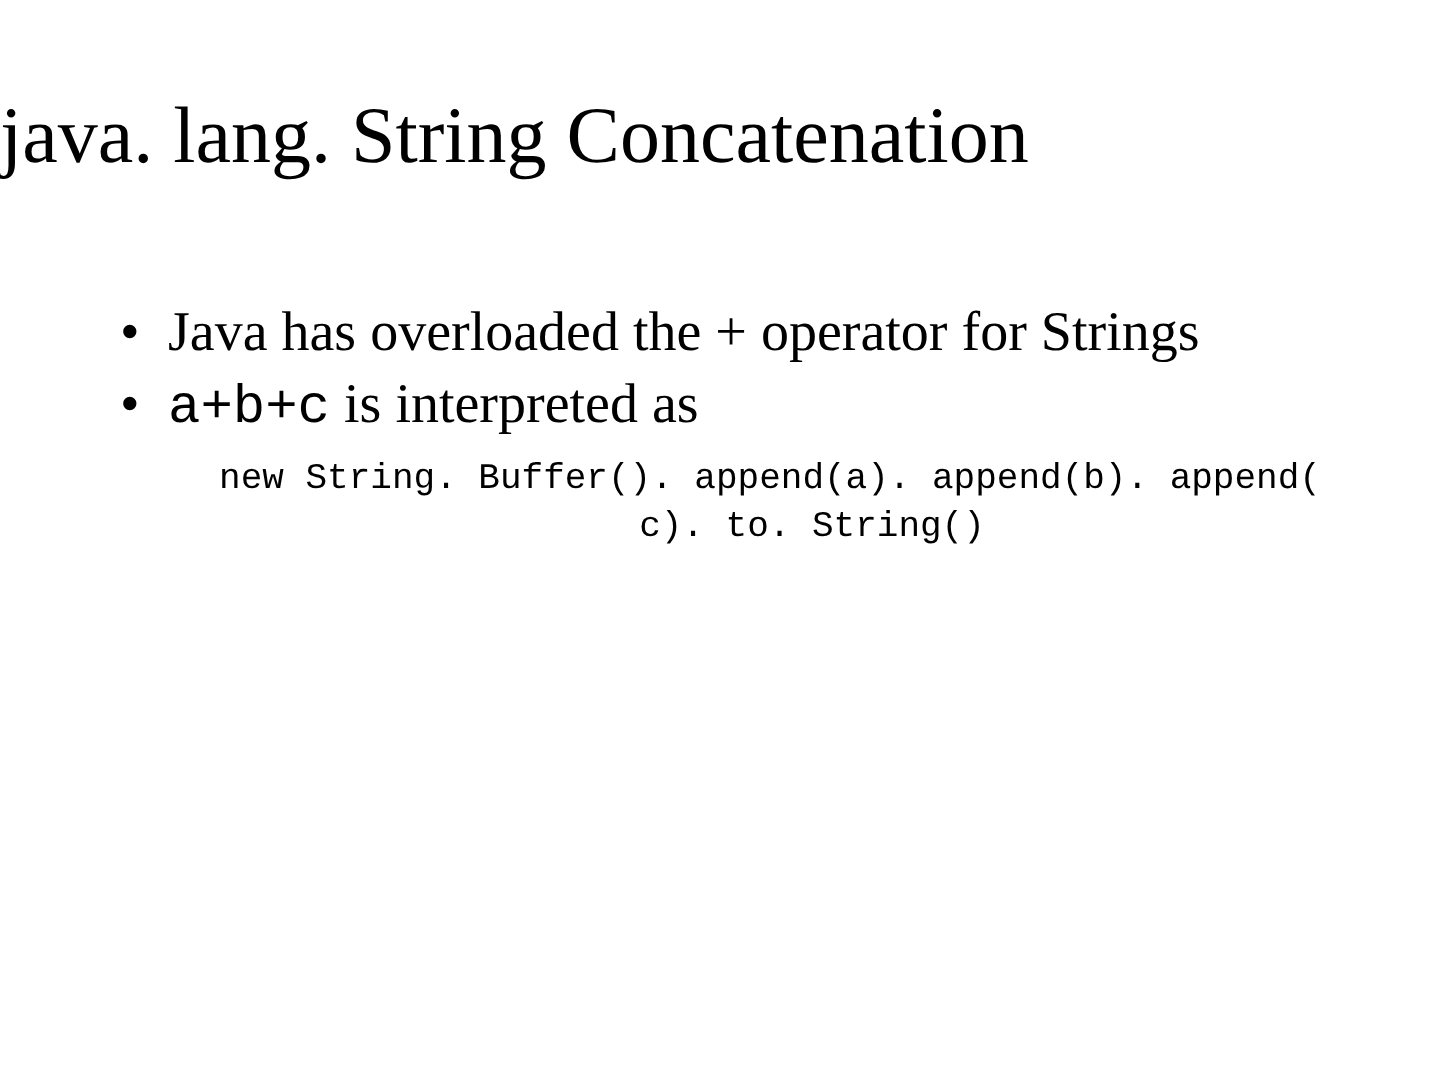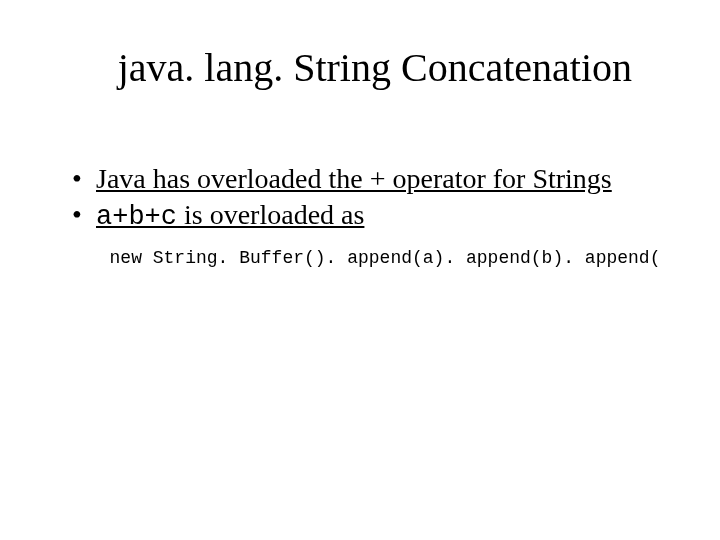--- a/index.html
+++ b/index.html
@@ -15,36 +15,35 @@
     width: 720px;
     height: 540px;
     position: relative;
     box-sizing: border-box;
   }
   .title {
     position: absolute;
     top: 44px;
     left: 0;
     width: 632px;
-    text-align: right;
+    text-align: left;
     font-size: 40px;
     font-weight: 400;
     letter-spacing: 0px;
   }
   .body {
     position: absolute;
     top: 150px;
     left: 54px;
     width: 620px;
   }
   ul.bullets {
-    margin: 12px;
+    margin: 0;
     padding: 0;
     list-style: none;
-    text-decoration: underline;
   }
   ul.bullets > li {
     position: relative;
     padding-left: 30px;
     font-size: 28px;
     line-height: 1.22;
     margin-bottom: 2px;
   }
   ul.bullets > li::before {
     content: "•";
@@ -77,21 +76,22 @@
 <div class="slide">
 
   <div class="title">java. lang. String Concatenation</div>
 
   <div class="body">
     <ul class="bullets">
       <li>
         <span>Java has overloaded the + operator for Strings</span>
       </li>
       <li>
-        <span class="mono">a+b+c</span><span> is overloaded as</span>
+        <span class="mono">a+b+c</span><span> is interpreted as</span>
       </li>
     </ul>
     <div class="subcode">
       <span>new String. Buffer(). append(a). append(b). append(</span>
+      <span class="line2">c). to. String()</span>
     </div>
   </div>
 
 </div>
 
 </body></html>

